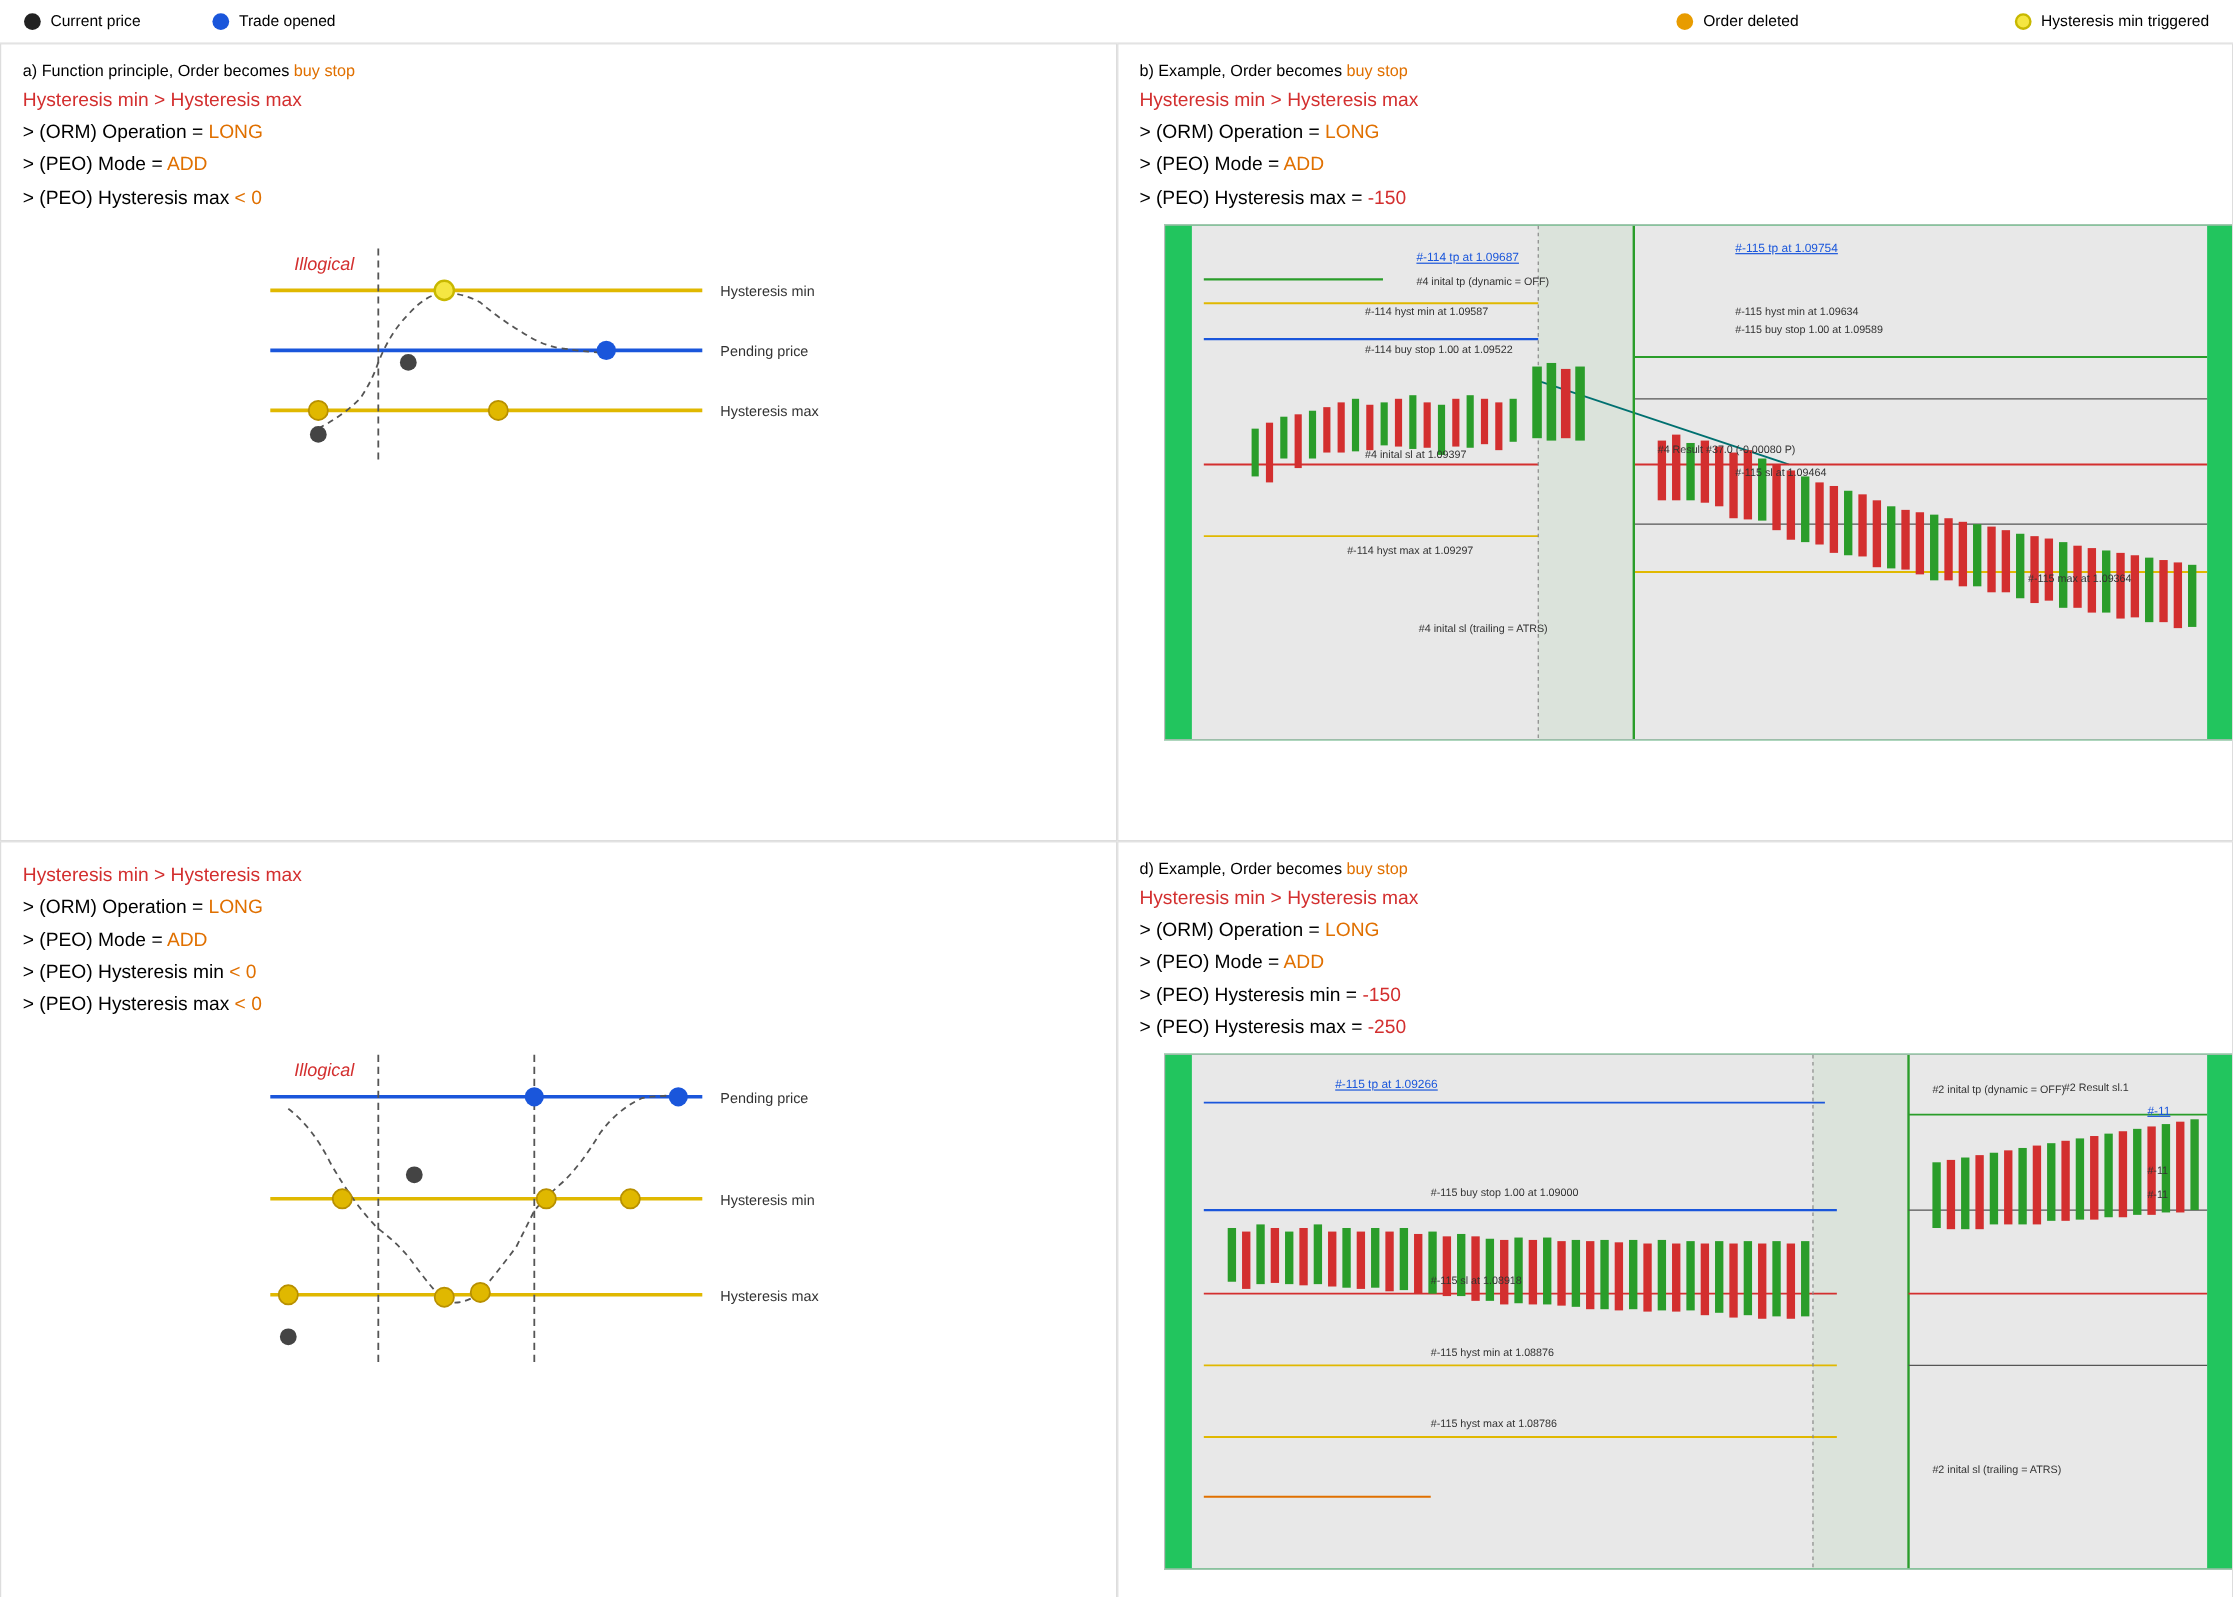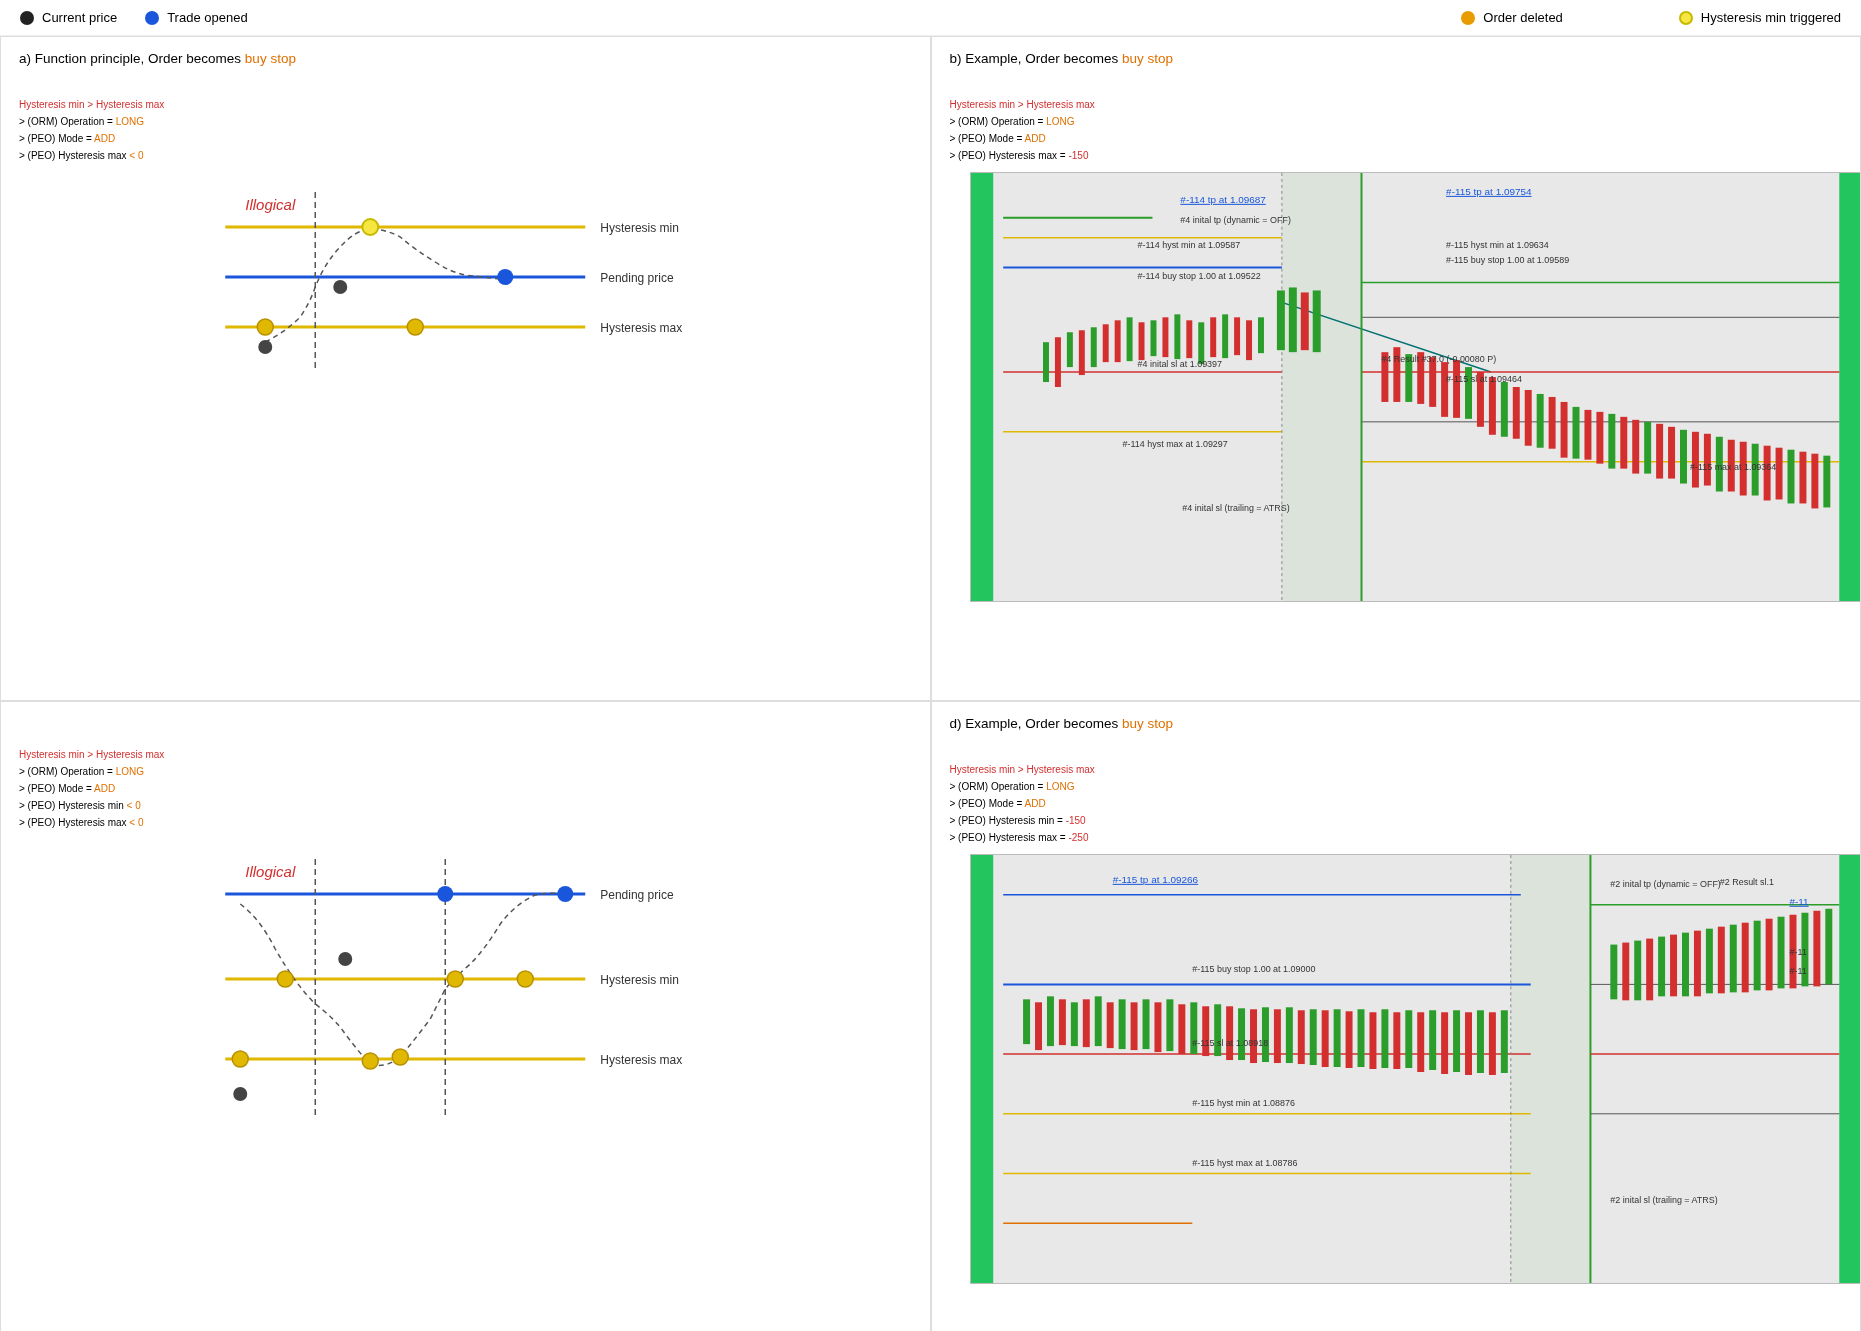--- a/index.html
+++ b/index.html
@@ -8,21 +8,21 @@
       font-size: 13px;
       background: #fff;
       width: 1861px;
       min-height: 1331px;
       overflow: hidden;
     }
 
     .legend {
       display: flex;
       align-items: center;
-      gap: 28px;
+      gap: 60px;
       padding: 10px 20px;
       border-bottom: 1px solid #eee;
     }
     .legend-item {
       display: flex;
       align-items: center;
       gap: 8px;
       font-size: 13px;
     }
     .dot {
@@ -52,23 +52,22 @@
     }
 
     .panel-title {
       font-size: 13.5px;
       margin-bottom: 4px;
     }
     .panel-title .orange { color: #e07000; }
 
     .info-block {
       line-height: 1.7;
-      font-size: 10px;
+      font-size: 16px;
       margin-bottom: 8px;
-      margin-top: 30px;
     }
     .info-block .red { color: #d32f2f; }
     .info-block .orange { color: #e07000; }
 
     
     .diagram-area {
       position: relative;
       width: 100%;
       height: 220px;
       margin-top: 6px;

